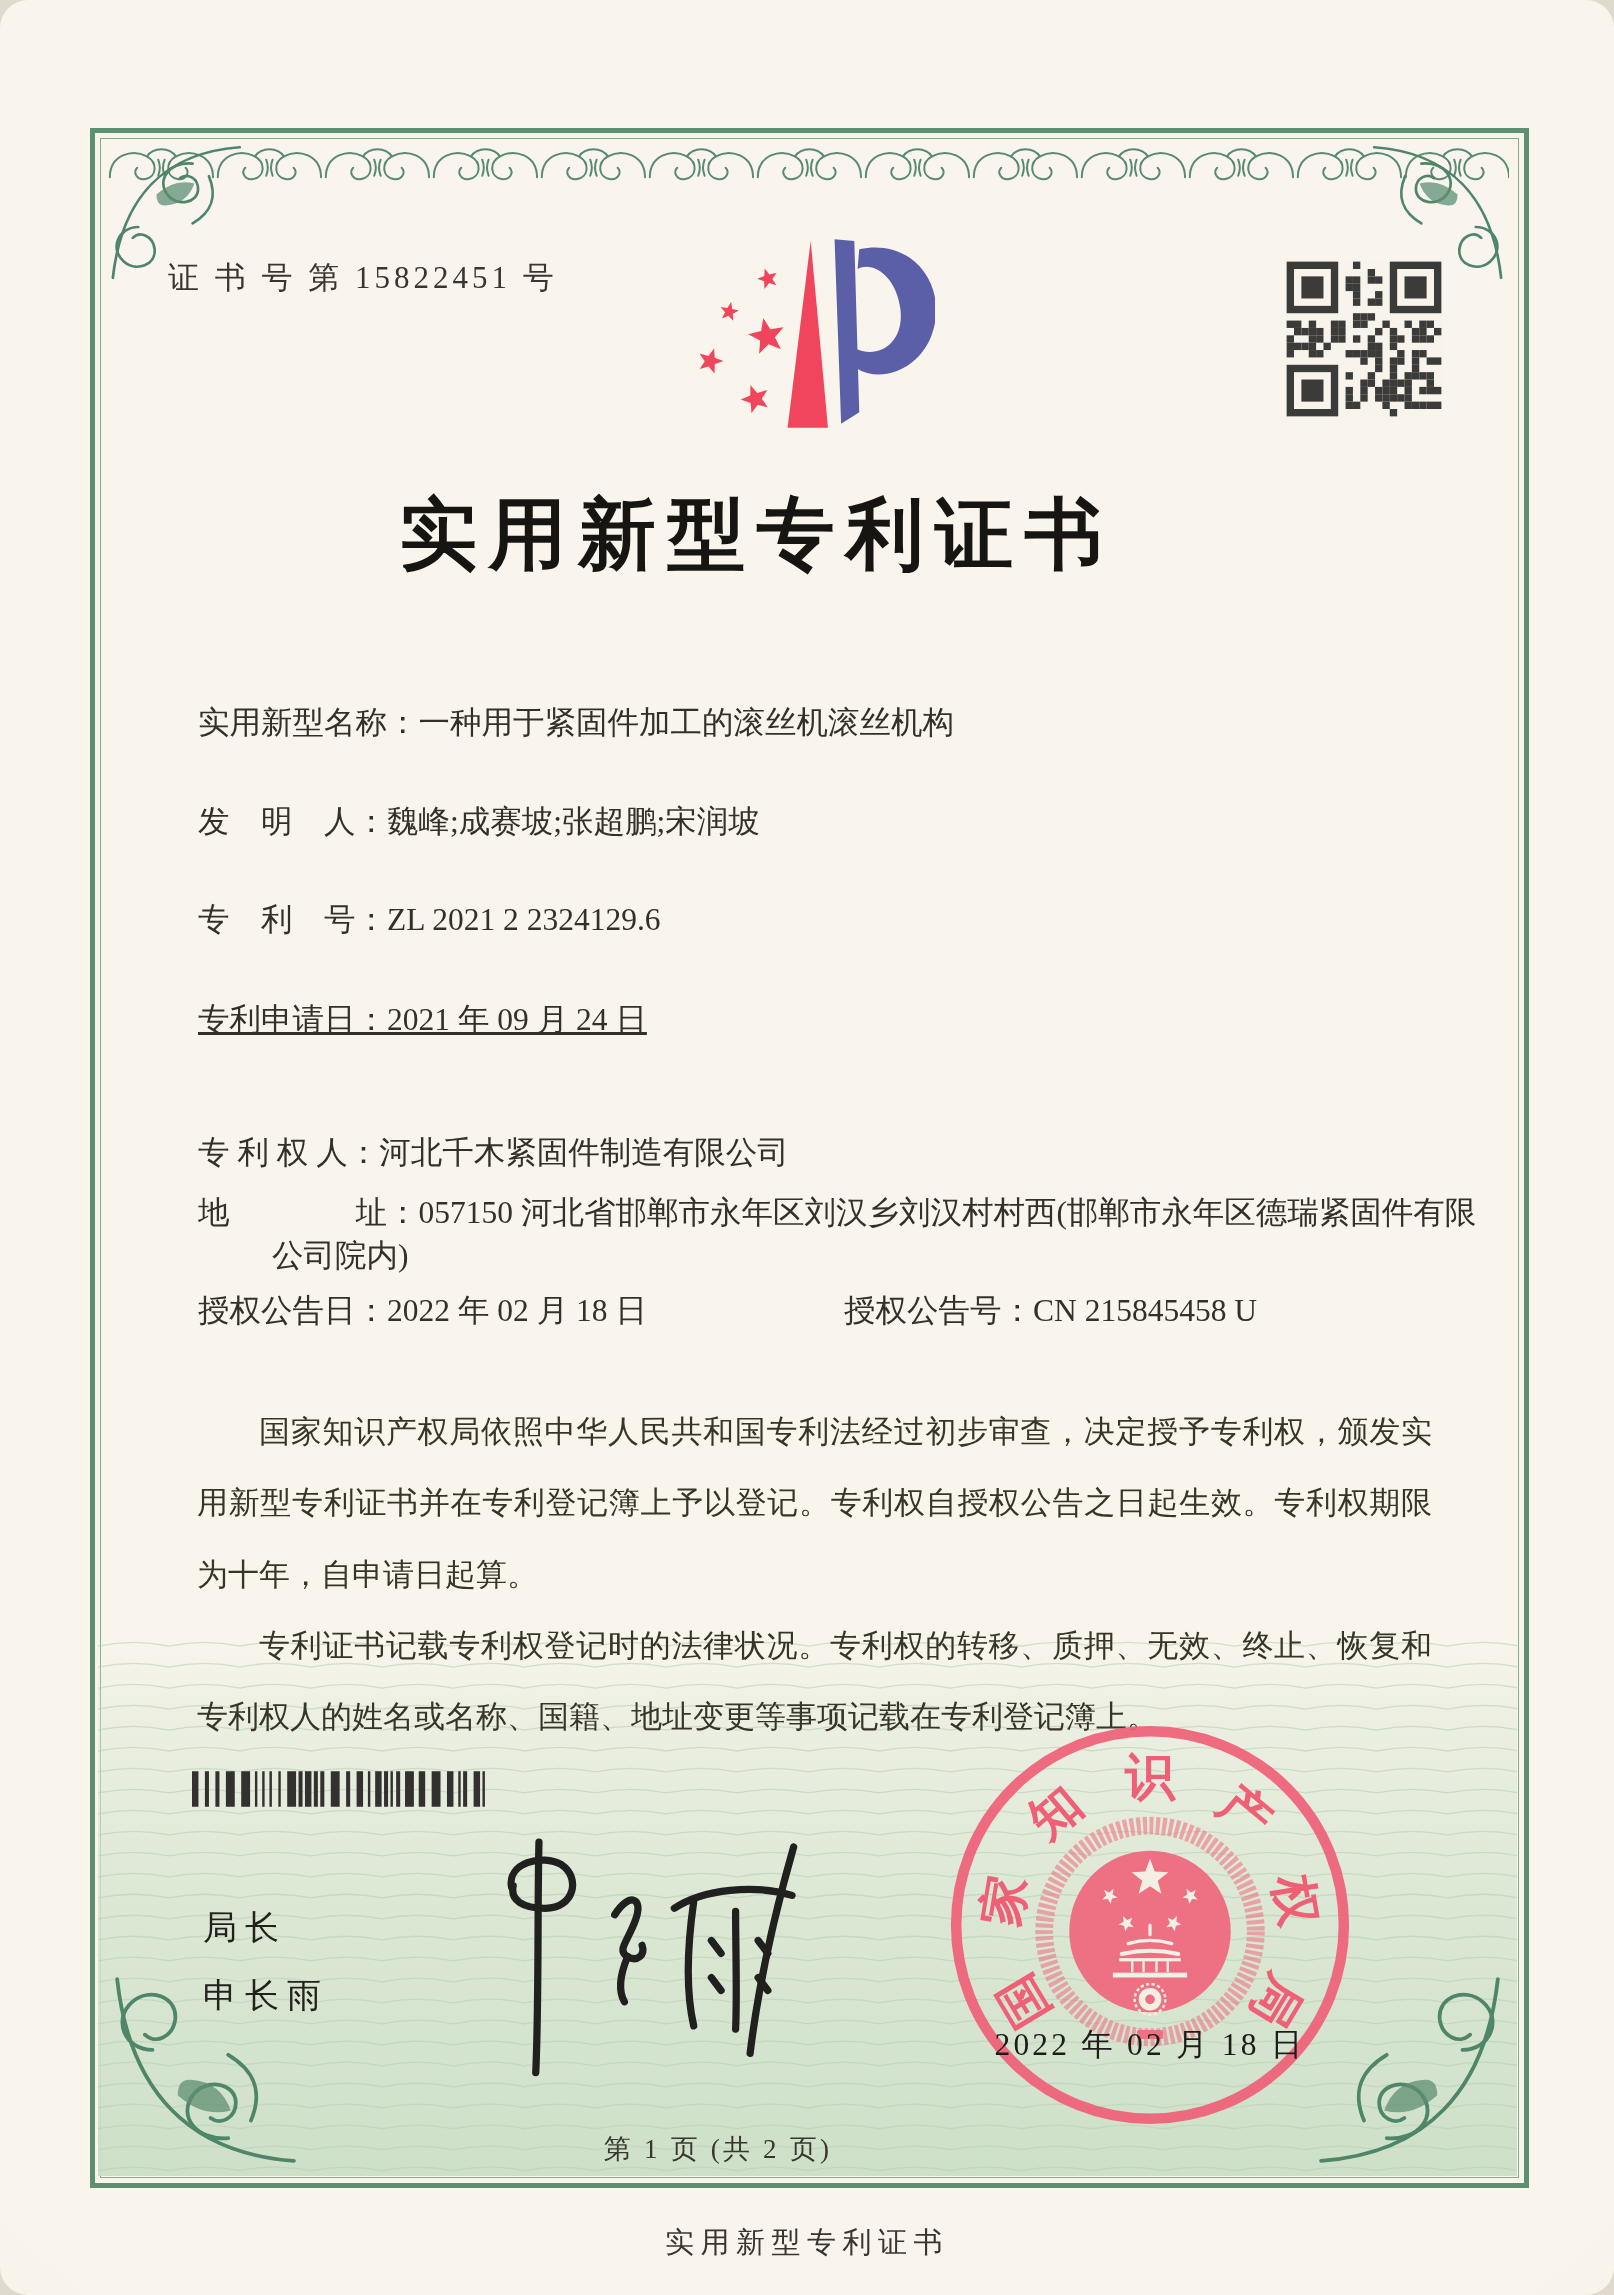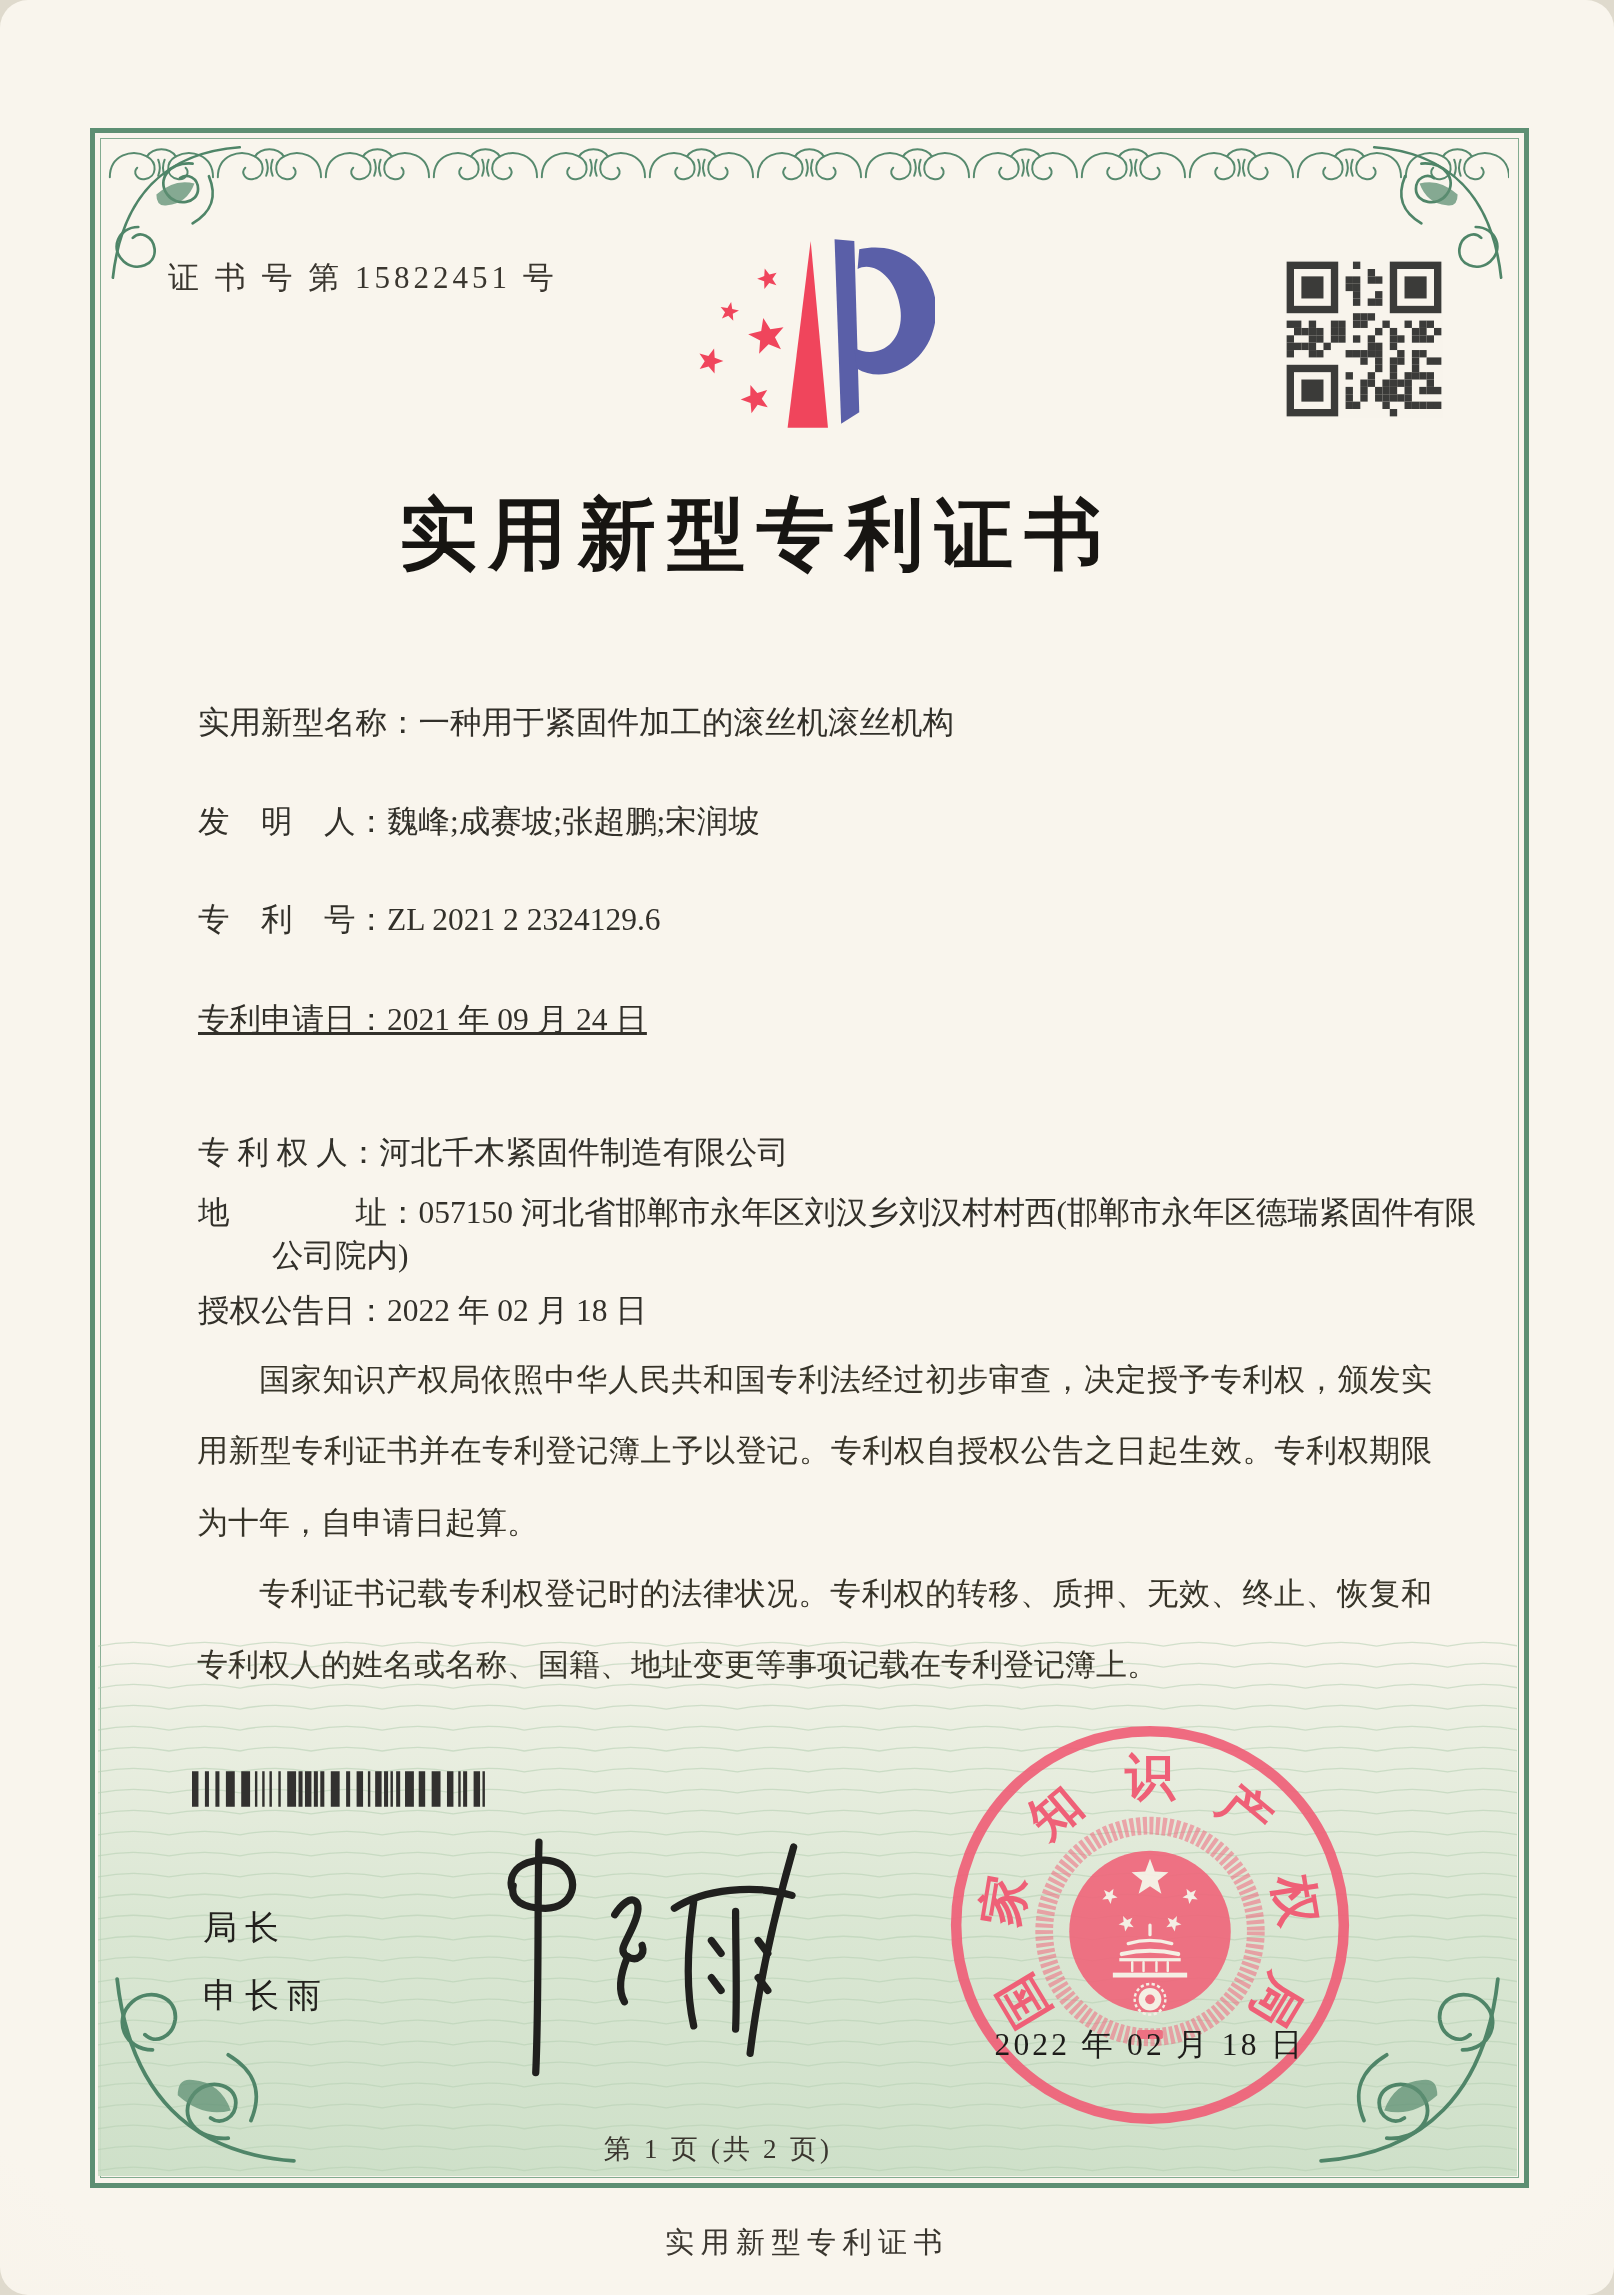--- a/index.html
+++ b/index.html
@@ -26,21 +26,21 @@
   .logo{position:absolute;left:688px;top:236px;width:247px;height:247px;z-index:3;}
   .qr{position:absolute;left:1285px;top:260px;width:158px;height:158px;z-index:3;}
   .title{position:absolute;left:0;top:483px;width:1513px;margin:0;text-align:center;
          font-size:78px;font-weight:700;letter-spacing:11.3px;color:#171512;z-index:3;}
   .field{position:absolute;left:198px;width:1243px;font-size:31.5px;color:#32302a;
          line-height:1.36;z-index:3;}
   .f1{top:702px;}.f2{top:801px;}.f3{top:899px;}.f4{top:999px;text-decoration:underline;}.f5{top:1096px;margin-top:36px;}
   .f6{top:1192px;padding-left:74px;text-indent:-74px;width:1211px;}
   .f7{top:1290px;}
   .grant-no{position:absolute;left:646px;top:0;}
-  .paras{position:absolute;left:197px;top:1344px;width:1235px;font-size:31px;
+  .paras{position:absolute;left:197px;top:1396px;width:1235px;font-size:31px;
          line-height:2.3;text-align:justify;color:#373429;z-index:3;}
   .paras p{margin:0;text-indent:2em;}
   .barcode{position:absolute;left:192px;top:1771px;width:305px;height:36px;z-index:3;}
   .director-title{position:absolute;left:203px;top:1905px;font-size:34px;letter-spacing:8px;
           color:#23211e;z-index:3;}
   .director-name{position:absolute;left:203px;top:1973px;font-size:34px;letter-spacing:8px;
           color:#23211e;z-index:3;}
   .signature{position:absolute;left:416px;top:1818px;width:420px;height:274px;z-index:3;}
   .seal{position:absolute;left:940px;top:1715px;width:420px;height:420px;z-index:3;}
   .seal-date{position:absolute;left:928px;top:2024px;width:444px;text-align:center;
@@ -295,20 +295,21 @@
   <div class="field f3"><span>专　利　号：</span><span>ZL 2021 2 2324129.6</span></div>
 
   <div class="field f4"><span>专利申请日：</span><span>2021 年 09 月 24 日</span></div>
 
   <div class="field f5"><span>专 利 权 人：</span><span>河北千木紧固件制造有限公司</span></div>
 
   <div class="field f6"><span>地　　　　址：</span><span>057150 河北省邯郸市永年区刘汉乡刘汉村村西(邯郸市永年区德瑞紧固件有限公司院内)</span></div>
 
   <div class="field f7">
     <span>授权公告日：</span><span>2022 年 02 月 18 日</span>
+    <span class="grant-no"><span>授权公告号：</span><span>CN 215845458 U</span></span>
   </div>
 
   <div class="paras">
     <p>国家知识产权局依照中华人民共和国专利法经过初步审查，决定授予专利权，颁发实用新型专利证书并在专利登记簿上予以登记。专利权自授权公告之日起生效。专利权期限为十年，自申请日起算。</p>
     <p>专利证书记载专利权登记时的法律状况。专利权的转移、质押、无效、终止、恢复和专利权人的姓名或名称、国籍、地址变更等事项记载在专利登记簿上。</p>
   </div>
 
   <svg class="barcode" viewBox="0 0 378 44">
     <g id="barcode-bars">
         <rect x="0" y="0" width="8" height="44" fill="#32312f"></rect>

